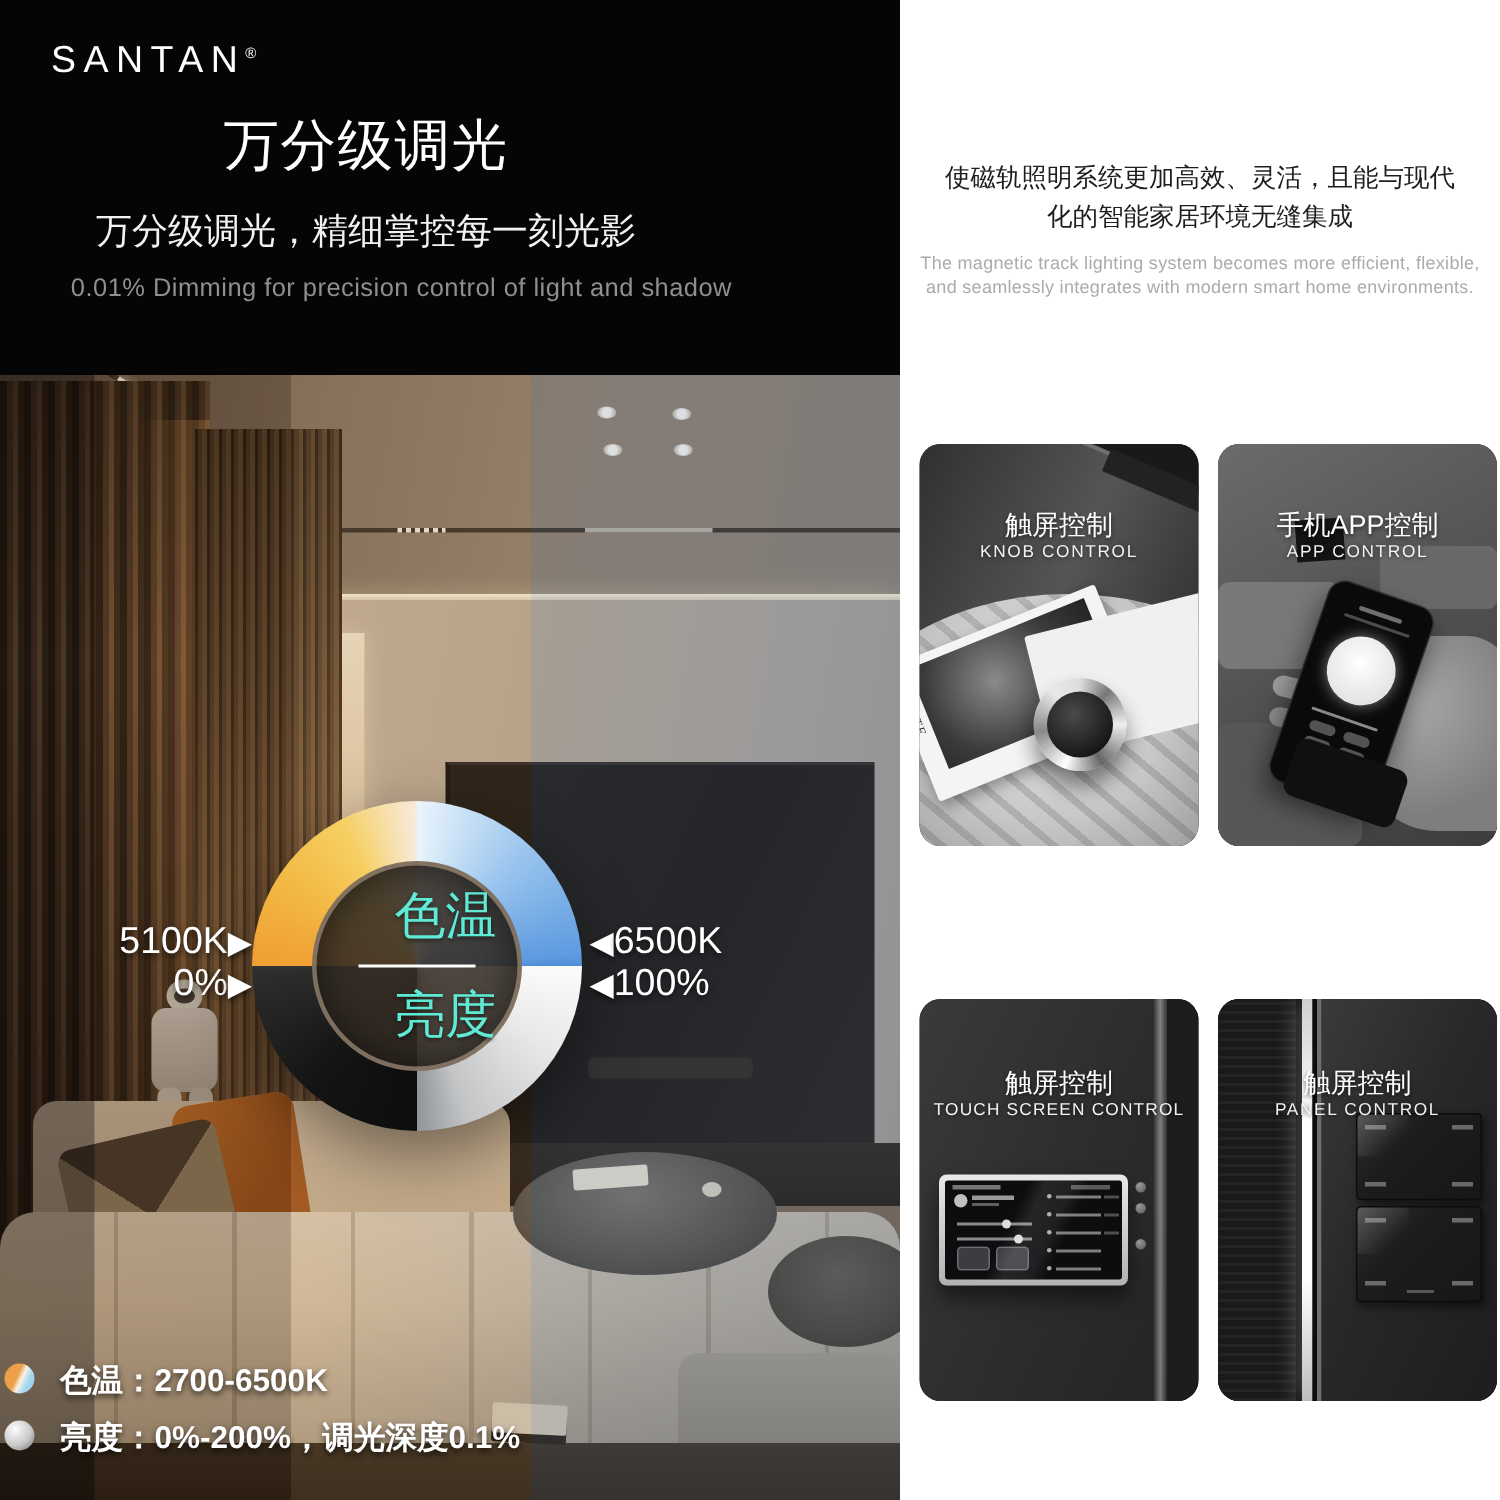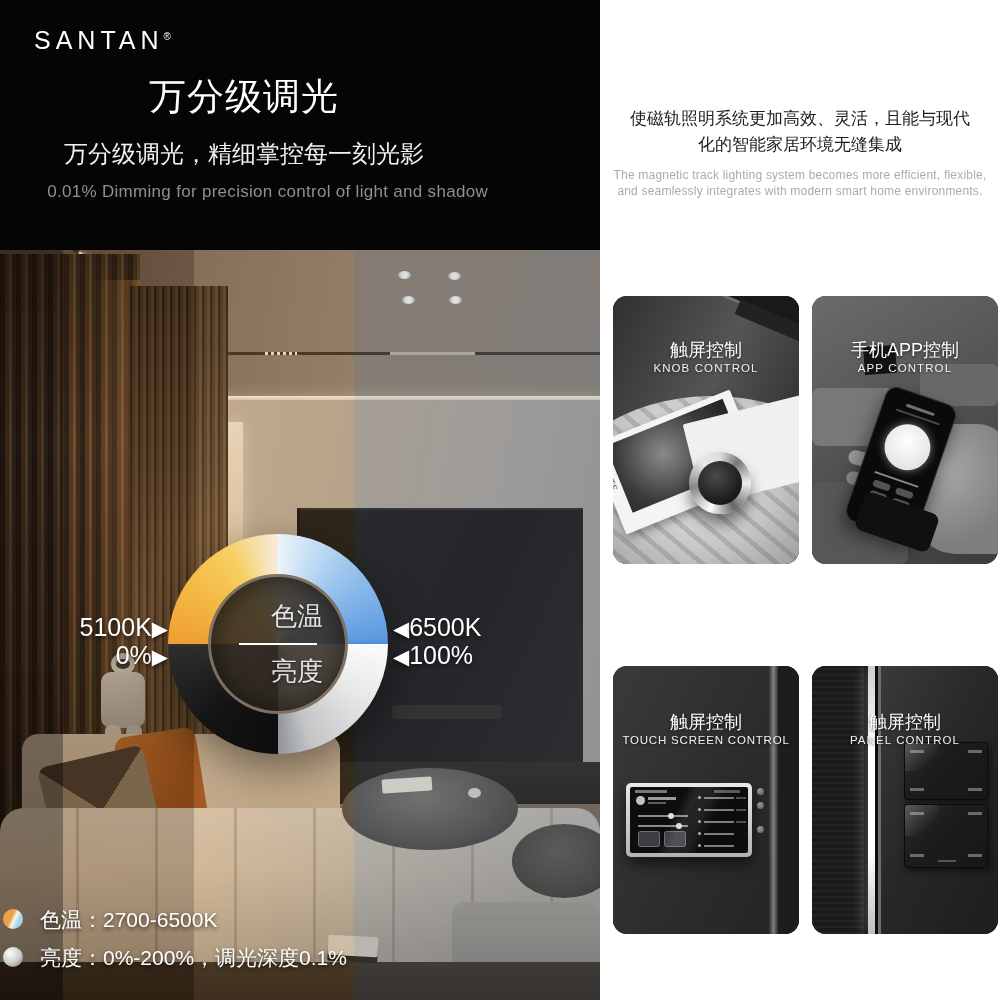--- a/index.html
+++ b/index.html
@@ -64,33 +64,33 @@
     background:conic-gradient(from 0deg,
       #eaf4fb 0deg,#9cc6ee 42deg,#5e9be0 86deg,#4f8ed8 90deg,
       #fbfbfb 90deg,#e8e8e8 122deg,#c2c4c6 162deg,#929598 180deg,
       #0d0d0d 180deg,#141414 222deg,#2d2d2d 268deg,#343434 270deg,
       #ef9f33 270deg,#f3b843 302deg,#f6cf62 332deg,#f7ead9 359deg);
     filter:drop-shadow(0 16px 22px rgba(0,0,0,.45));}
   .dial-center{position:absolute;left:208px;top:324px;width:140px;height:140px;border-radius:50%;
     background:rgba(54,45,38,.88);border:3px solid rgba(140,122,104,.85);
     box-shadow:inset 0 0 26px rgba(0,0,0,.55);
     display:flex;flex-direction:column;align-items:center;justify-content:center;}
-  .dial-word{color:#e5e5e5;font-size:26px;font-weight:400;text-shadow:0 1px 3px rgba(0,0,0,.5);margin-left:38px;}
+  .dial-word{color:#5eead4;font-size:34px;font-weight:400;text-shadow:0 1px 3px rgba(0,0,0,.5);margin-left:38px;}
   .dial-divider{width:78px;height:2px;background:#fff;margin:9px 0;}
   .dlabel{position:absolute;color:#fff;font-size:25px;font-weight:400;line-height:27px;text-shadow:0 2px 4px rgba(0,0,0,.6);white-space:nowrap;}
   .dlabel.left{left:40px;width:128px;text-align:right;}
   .dlabel.right{left:393px;text-align:left;}
   .dlabel .arr{font-size:21px;}
 
   
   .spec-row{position:absolute;left:0;width:600px;height:26px;}
   .spec-bullet{position:absolute;left:3px;top:1px;width:20px;height:20px;border-radius:50%;}
   .bullet-temp{background:linear-gradient(115deg,#eda04a 42%,#f7f2e6 55%,#a8d8f0 72%,#8fc8ea 100%);}
   .bullet-bright{background:radial-gradient(circle at 35% 30%,#fdfdfd,#c9c9c9 55%,#6e6e6e 100%);}
-  .spec-text{position:absolute;left:40px;top:-2px;color:#fff;font-size:21px;font-weight:400;text-shadow:0 2px 4px rgba(0,0,0,.7);white-space:nowrap;}
+  .spec-text{position:absolute;left:40px;top:-2px;color:#fff;font-size:21px;font-weight:700;text-shadow:0 2px 4px rgba(0,0,0,.7);white-space:nowrap;}
 
   
   .r-title{position:absolute;left:600px;top:40px;width:400px;text-align:center;color:#111;font-size:40px;font-weight:500;letter-spacing:0;}
   .r-desc{position:absolute;left:600px;top:106px;width:400px;text-align:center;color:#1d1d1d;font-size:17px;line-height:26px;font-weight:400;}
   .r-desc-en{position:absolute;left:600px;top:168px;width:400px;text-align:center;color:#ababab;font-size:12px;line-height:15.5px;font-weight:400;letter-spacing:.2px;}
 
   
   .card{position:absolute;width:186px;height:268px;border-radius:14px;overflow:hidden;background:#333;}
   .card.c1{left:613px;top:296px;}
   .card.c2{left:812px;top:296px;}

